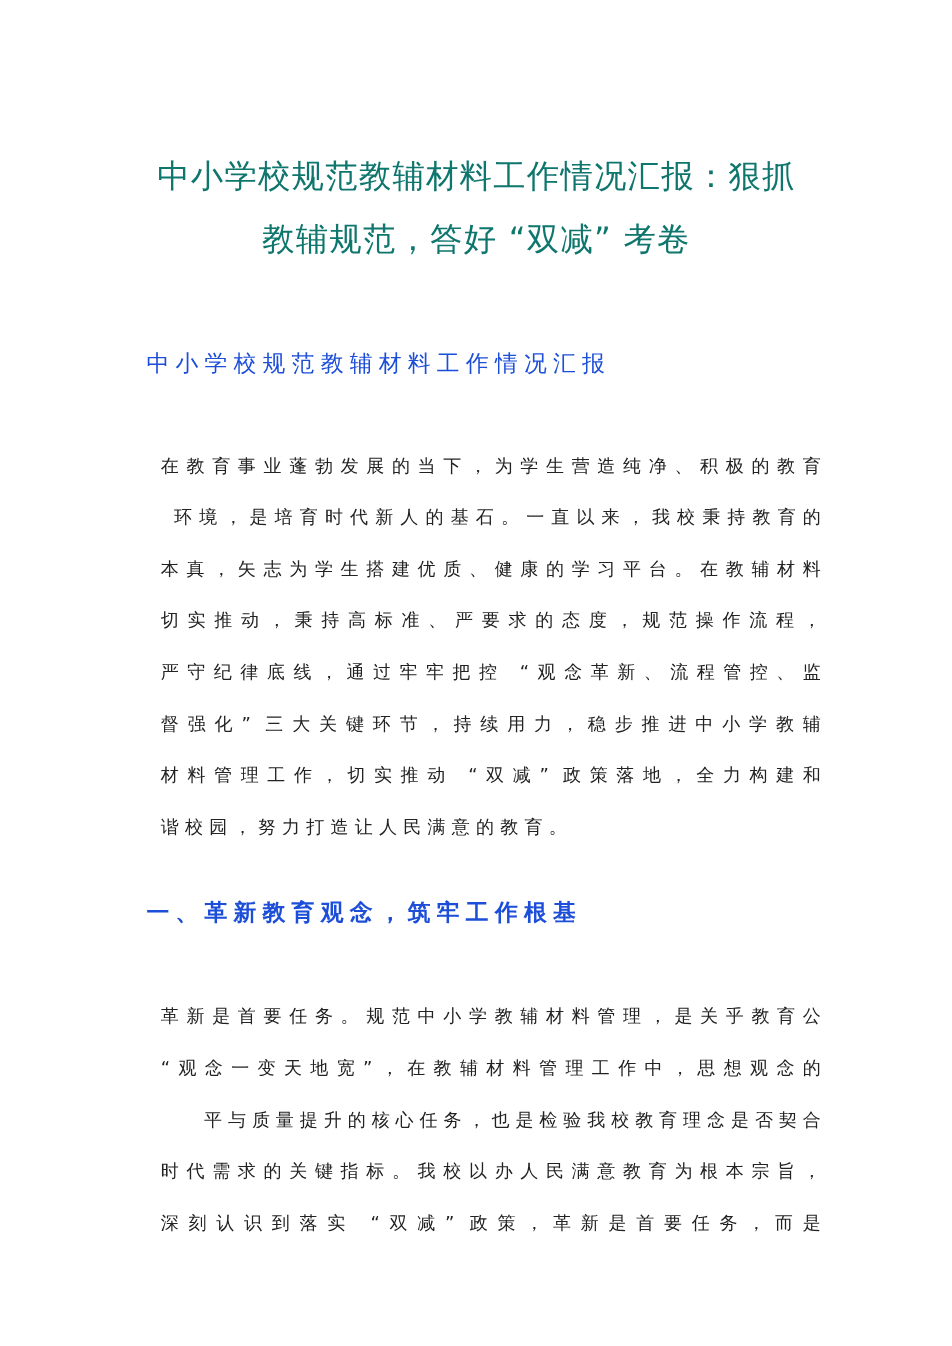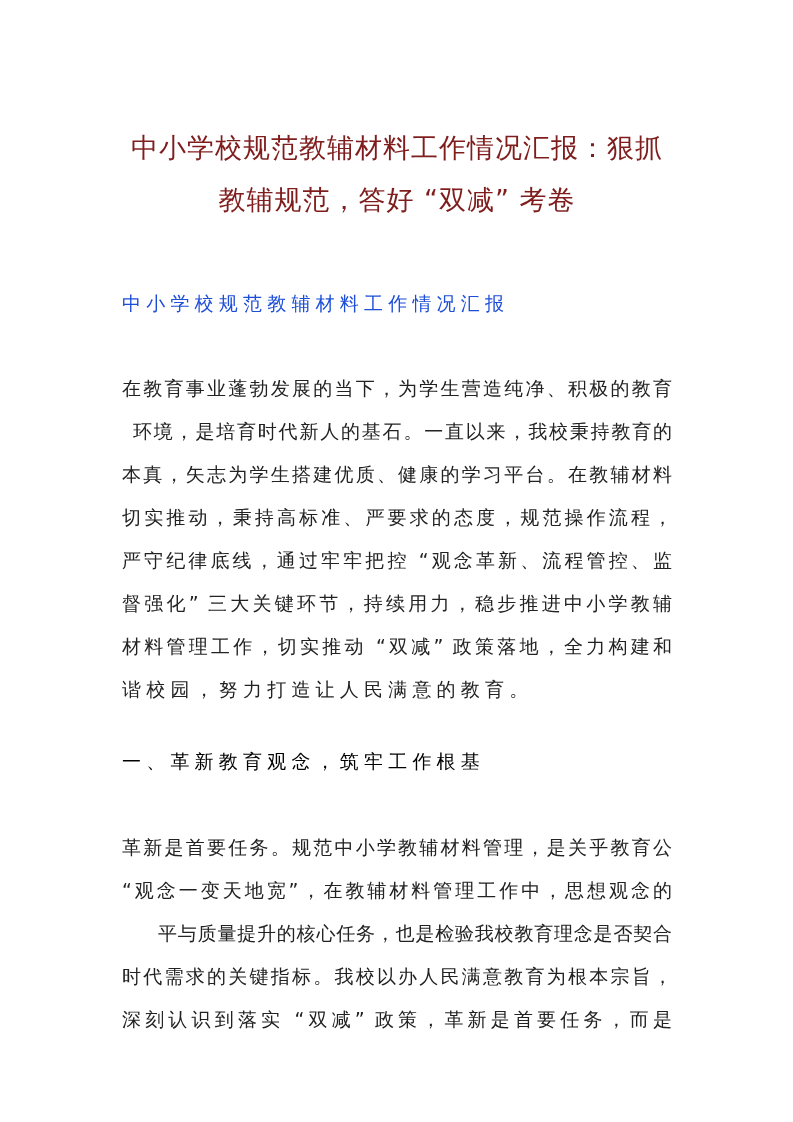--- a/index.html
+++ b/index.html
@@ -22,42 +22,42 @@
       width: 550px;
     }
     .title {
       position: absolute;
       left: 0;
       top: 122px;
       width: 550px;
       text-align: center;
       font-size: 27px;
       line-height: 52px;
-      color: #7f1d1d;
+      color: #0f766e;
       letter-spacing: 1px;
     }
     .title .tl {
       display: block;
       white-space: nowrap;
     }
     .subtitle {
       position: absolute;
       left: 0;
       top: 288px;
       font-size: 19px;
       line-height: 30px;
       letter-spacing: 5.2px;
       white-space: nowrap;
       color: #1d4ed8;
     }
     .para {
       position: absolute;
-      left: 0;
+      left: 12px;
       width: 550px;
-      font-size: 19px;
+      font-size: 15px;
       line-height: 43px;
       color: #222;
     }
     .para .ln {
       display: block;
       white-space: nowrap;
       text-align: justify;
       text-align-last: justify;
       height: 43px;
     }
@@ -66,21 +66,22 @@
       letter-spacing: 5.2px;
     }
     .heading {
       position: absolute;
       left: 0;
       top: 746px;
       font-size: 19px;
       line-height: 30px;
       letter-spacing: 5.2px;
       white-space: nowrap;
-      color: #000000;
+      color: #1d4ed8;
+      font-weight: bold;
     }
     #p1 { top: 367px; }
     #p2 { top: 826px; }
   </style>
 </head>
 <body>
 
 <div class="page">
 
   <div class="title">

